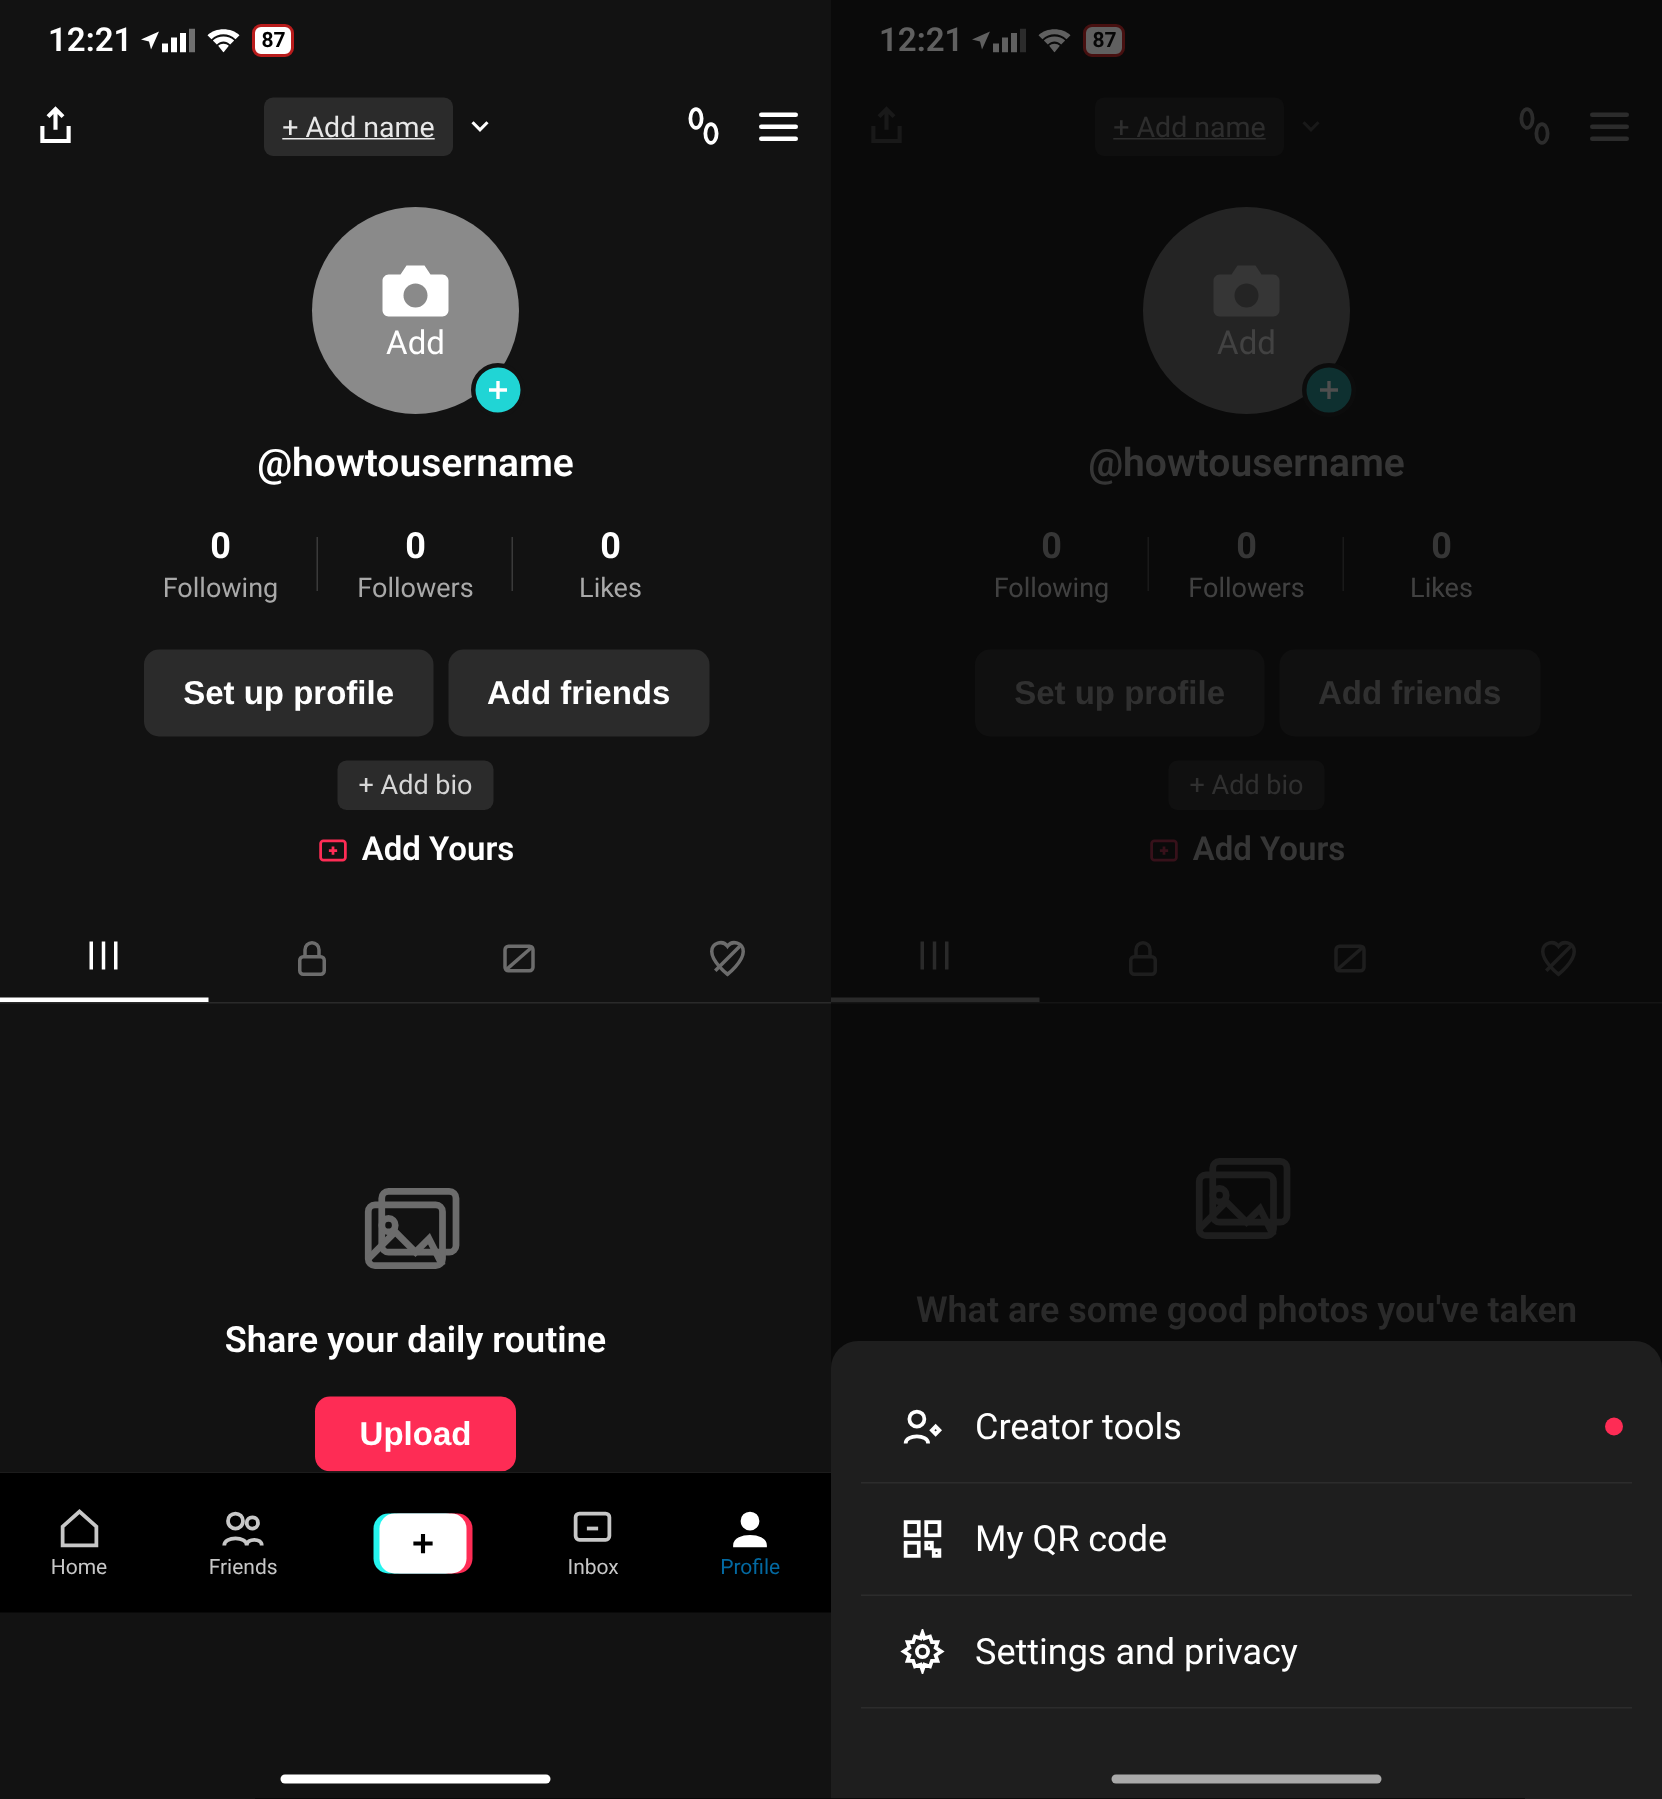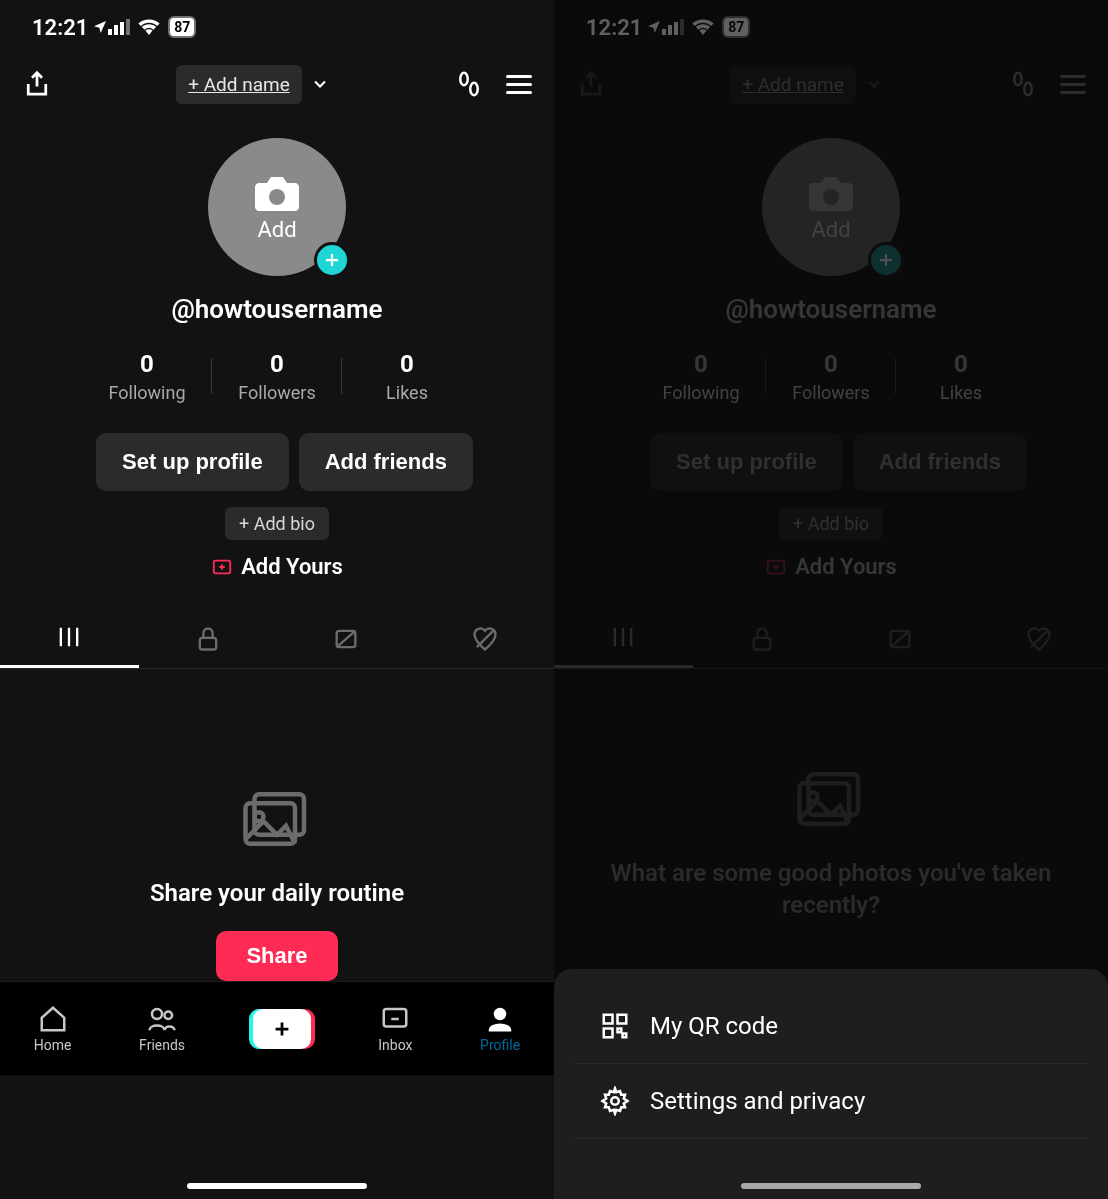--- a/index.html
+++ b/index.html
@@ -29,21 +29,21 @@
     justify-content: flex-start;
     align-items: center;
     padding: 0 28px 0 32px;
     color: #fff;
   }
   .status-time { font-size: 22px; font-weight: 600; display:flex; align-items:center; gap:4px;}
   .status-time svg { width:16px; height:16px; fill:#fff; }
   .status-right { display: flex; align-items: center; gap: 8px; }
   .status-right svg { fill: #fff; }
   .battery-box {
-    border: 2px solid #737373;
+    border: 2px solid #b91c1c;
     border-radius: 6px;
     padding: 1px 4px;
     font-size: 14px;
     font-weight: 700;
     position: relative;
     background:#fff;
     color:#000;
   }
 
   
@@ -298,21 +298,21 @@
   </div>
 
   <div class="empty">
     <svg viewBox="0 0 32 26">
           <rect x="6" y="2" width="22" height="18" rx="2"></rect>
           <rect x="2" y="6" width="22" height="18" rx="2"></rect>
           <circle cx="8" cy="12" r="2"></circle>
           <path d="M2 22 L10 14 L16 20 L20 16 L24 24"></path>
         </svg>
     <div class="title">Share your daily routine</div>
-    <button class="upload-btn">Share</button>
+    <button class="upload-btn">Upload</button>
   </div>
   </div>
 
   <div class="bottom-nav">
     <div class="nav-item">
       <svg viewBox="0 0 24 24">
           <path d="M3 11 L12 3 L21 11 V21 H3 Z"></path>
         </svg>
       <span>Home</span>
     </div>
@@ -477,20 +477,29 @@
           <circle cx="8" cy="12" r="2"></circle>
           <path d="M2 22 L10 14 L16 20 L20 16 L24 24"></path>
         </svg>
     <div class="title" style="color:#666">What are some good photos you've taken recently?</div>
   </div>
   </div>
 
   <div class="sheet">
     <div class="sheet-item">
       <svg viewBox="0 0 24 24">
+          <circle cx="9" cy="8" r="4"></circle>
+          <path d="M3 21 C3 16 15 16 15 21"></path>
+          <path d="M17 14 L19 12 L21 14 L19 16 Z"></path>
+        </svg>
+      <span>Creator tools</span>
+      <div class="dot"></div>
+    </div>
+    <div class="sheet-item">
+      <svg viewBox="0 0 24 24">
           <rect x="3" y="3" width="7" height="7"></rect>
           <rect x="14" y="3" width="7" height="7"></rect>
           <rect x="3" y="14" width="7" height="7"></rect>
           <rect x="14" y="14" width="3" height="3"></rect>
           <rect x="18" y="18" width="3" height="3"></rect>
         </svg>
       <span>My QR code</span>
     </div>
     <div class="sheet-item">
       <svg viewBox="0 0 24 24">

